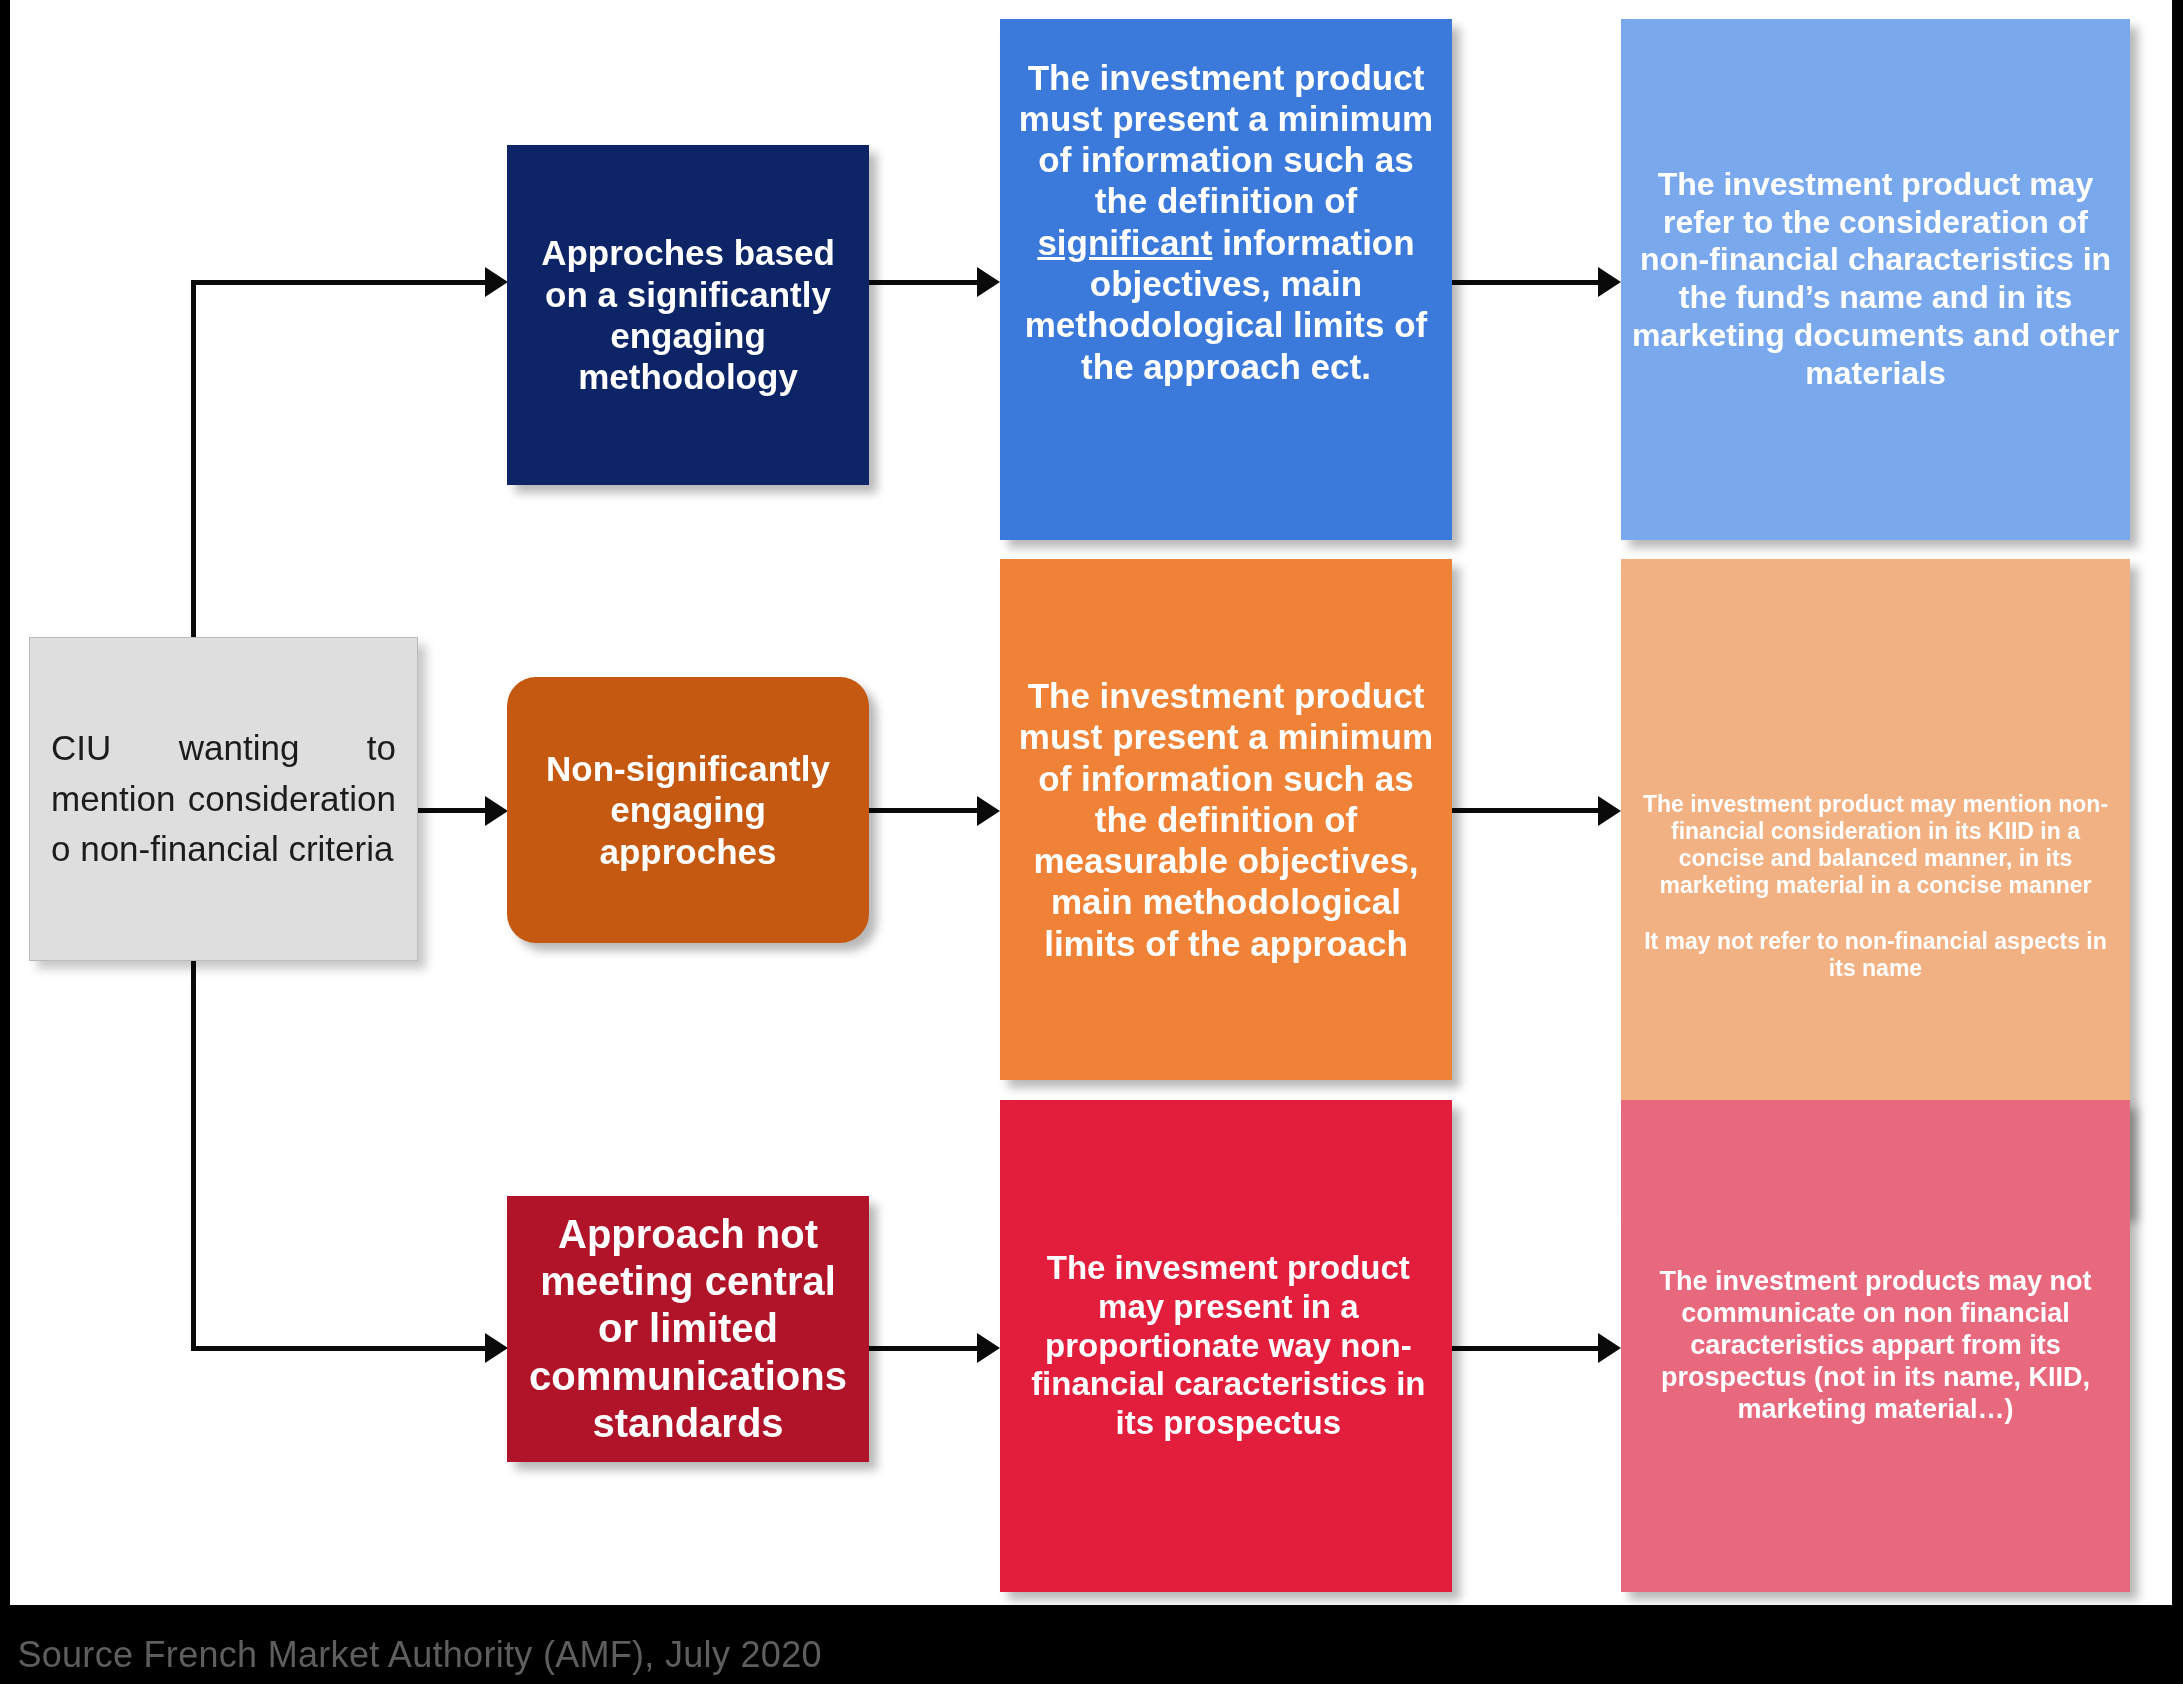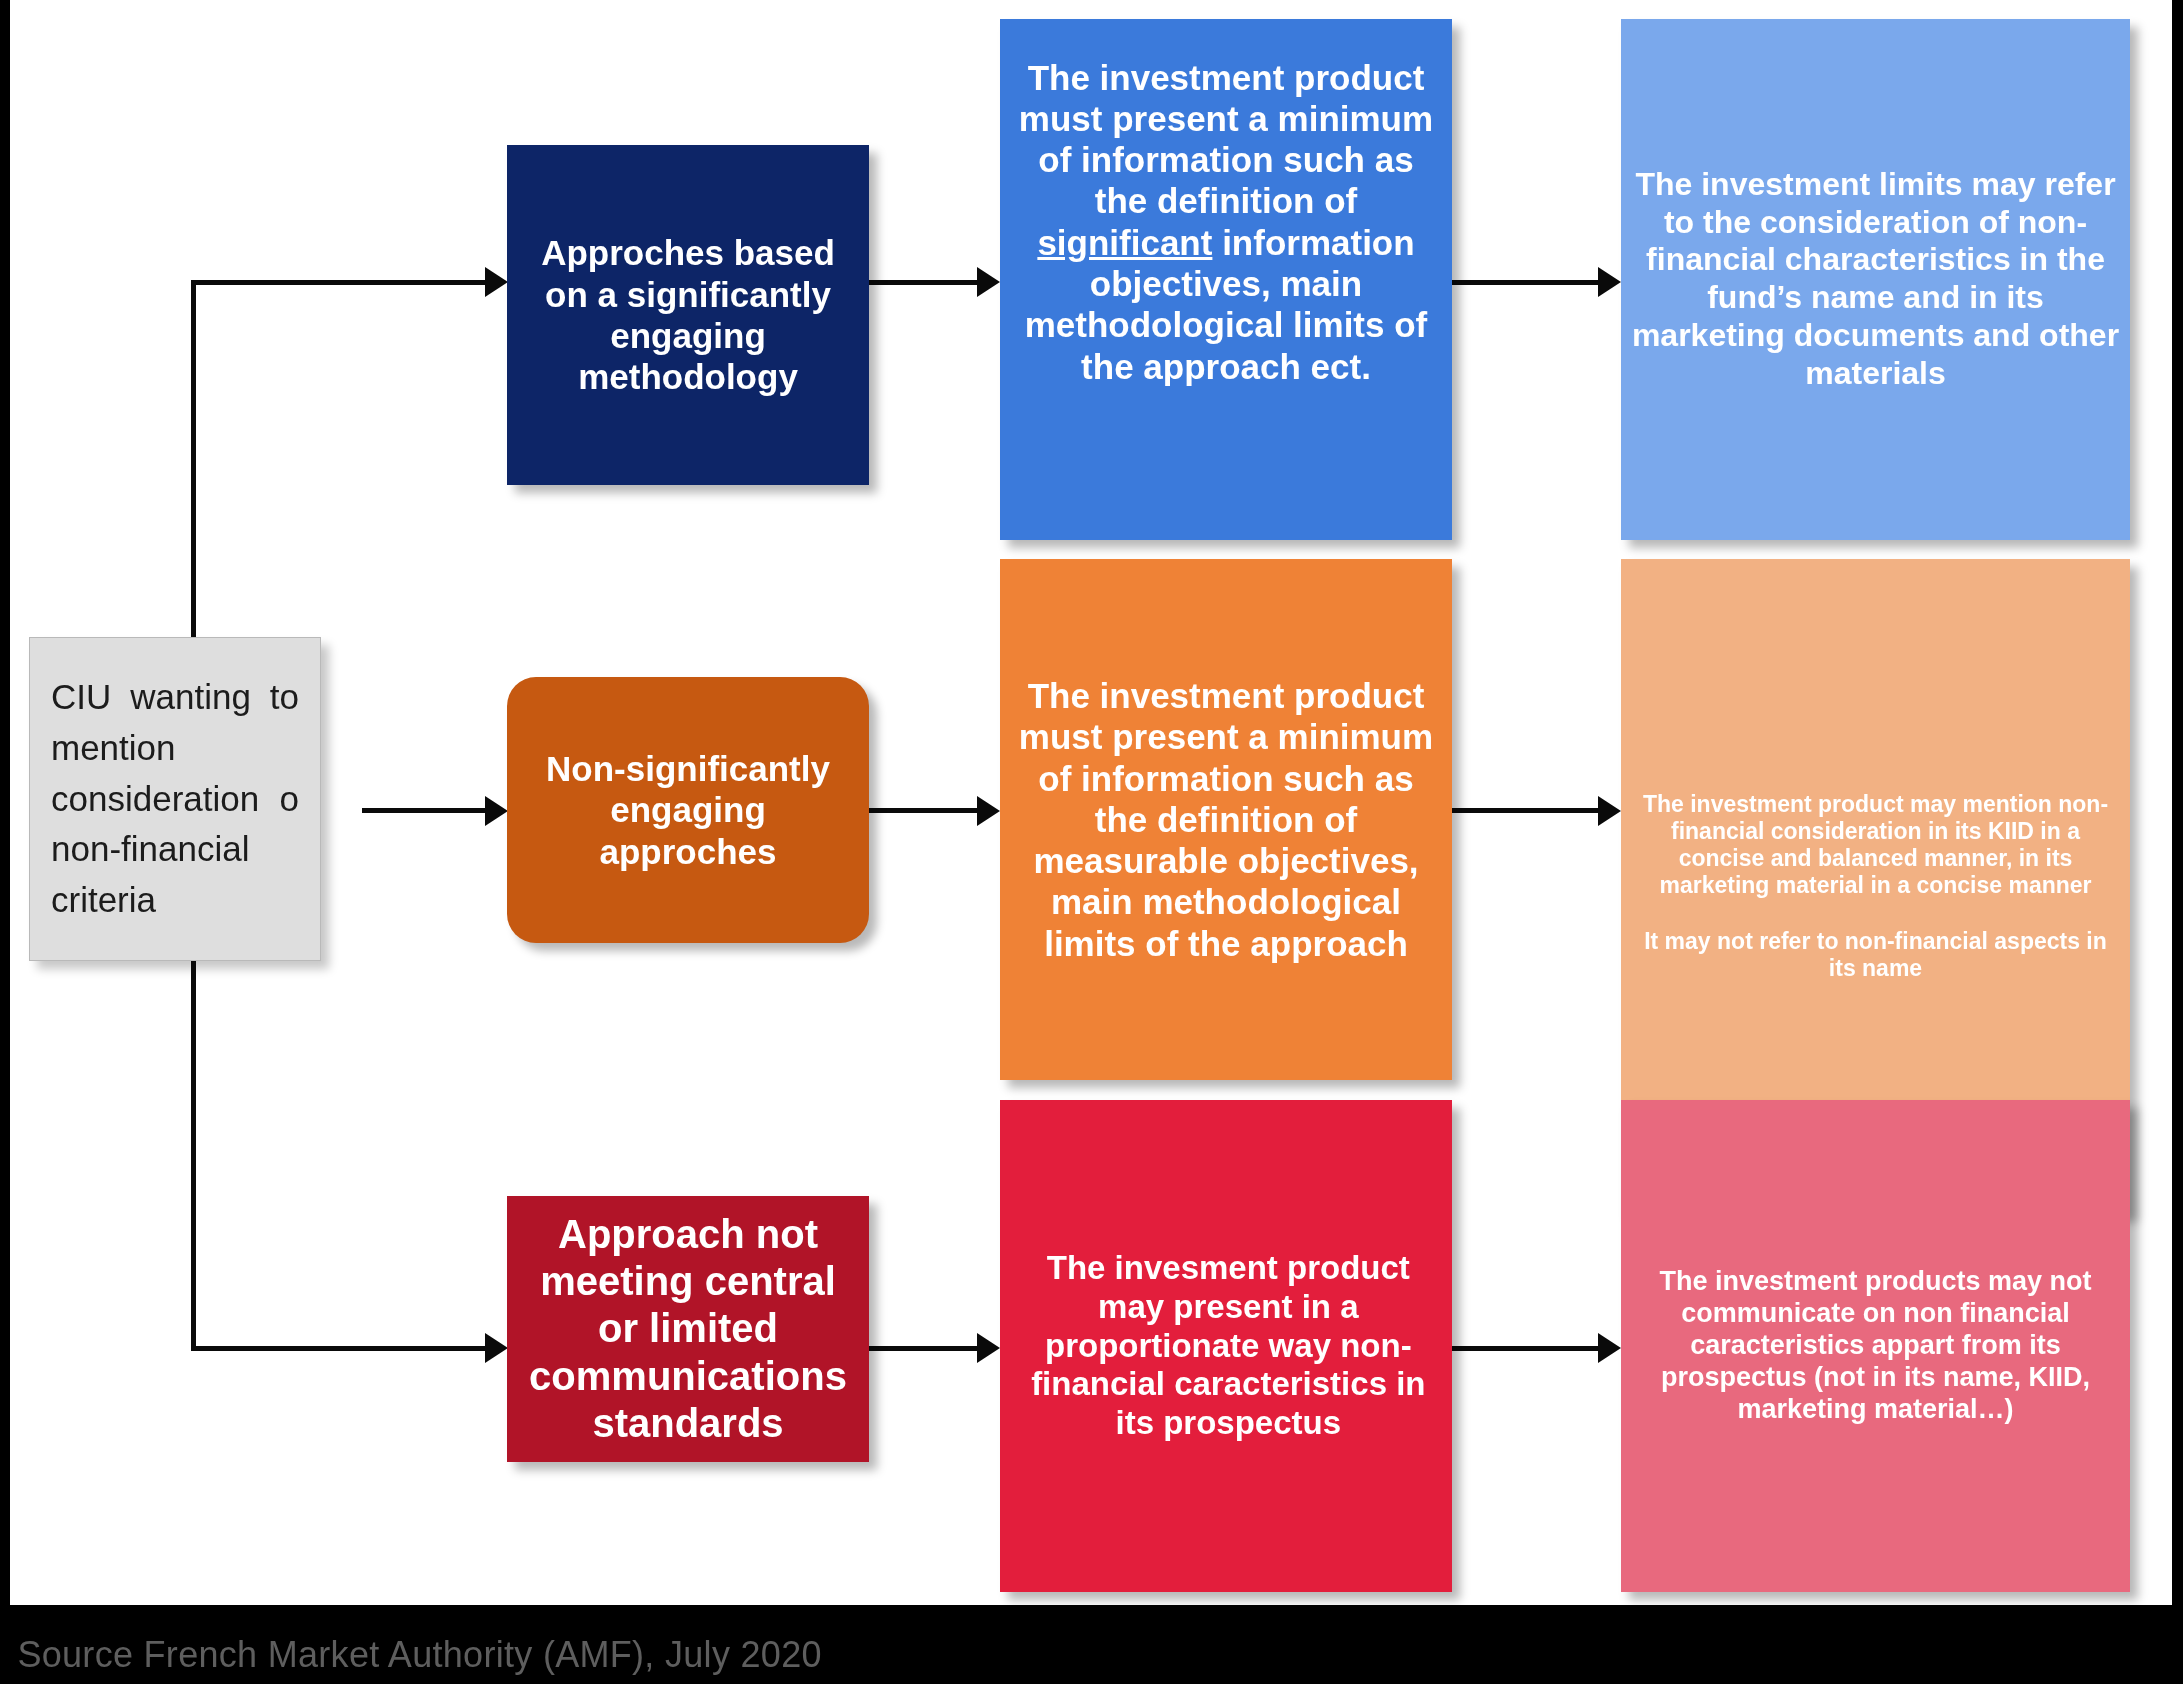--- a/index.html
+++ b/index.html
@@ -28,21 +28,21 @@
     padding:5.8px 10.4px;
     box-shadow:8px 8px 9.3px rgba(0,0,0,0.28);
     z-index:4;
   }
   .box .txt{display:block;width:100%;}
   .underline{text-decoration:underline;}
 
   
   .start-box{
     position:absolute;
-    left:29px;top:637px;width:292px;height:324px;
+    left:29px;top:637px;width:389px;height:324px;
     background:#dedede;
     border:1.2px solid #b9b9b9;
     box-sizing:border-box;
     display:flex;align-items:center;
     text-align:justify;
     color:#1c1c1c;
     font-size:35px;
     line-height:1.45;
     padding:0 21px;
     box-shadow:8px 8px 9.3px rgba(0,0,0,0.22);
@@ -145,21 +145,21 @@
     <span class="txt">CIU  wanting  to mention consideration  o non-financial criteria</span>
   </div>
 
   <div class="box box-r1c1">
     <span class="txt">Approches based on a significantly engaging methodology</span>
   </div>
   <div class="box box-r1c2">
     <span class="txt"><span>The investment product must present a minimum of information such as the definition of </span><span class="underline">significant</span><span> information objectives, main methodological limits of the approach ect.</span></span>
   </div>
   <div class="box box-r1c3">
-    <span class="txt">The investment limits may refer to the consideration of non-financial characteristics in the fund’s name and in its marketing documents and other materials</span>
+    <span class="txt">The investment product may refer to the consideration of non-financial characteristics in the fund’s name and in its marketing documents and other materials</span>
   </div>
 
   <div class="box box-r2c1">
     <span class="txt">Non-significantly engaging approches</span>
   </div>
   <div class="box box-r2c2">
     <span class="txt">The investment product must present a minimum of information such as the definition of measurable objectives, main methodological limits of the approach</span>
   </div>
   <div class="box box-r2c3">
     <span class="txt"><span>The investment product may mention non-financial consideration in its KIID in a concise and balanced manner, in its marketing material in a concise manner</span><span class="para2">It may not refer to non-financial aspects in its name</span></span>

